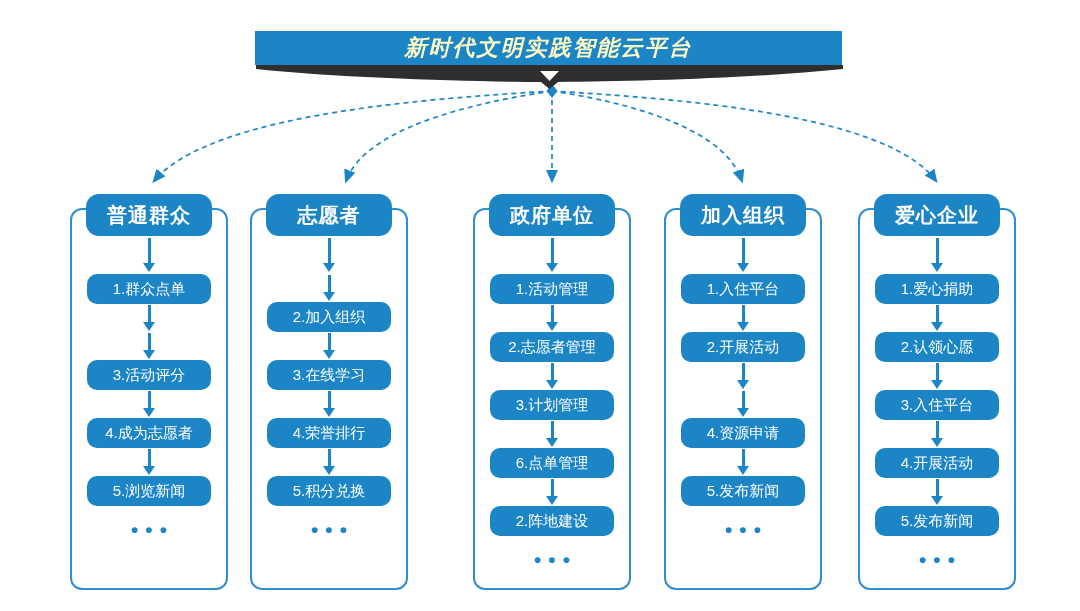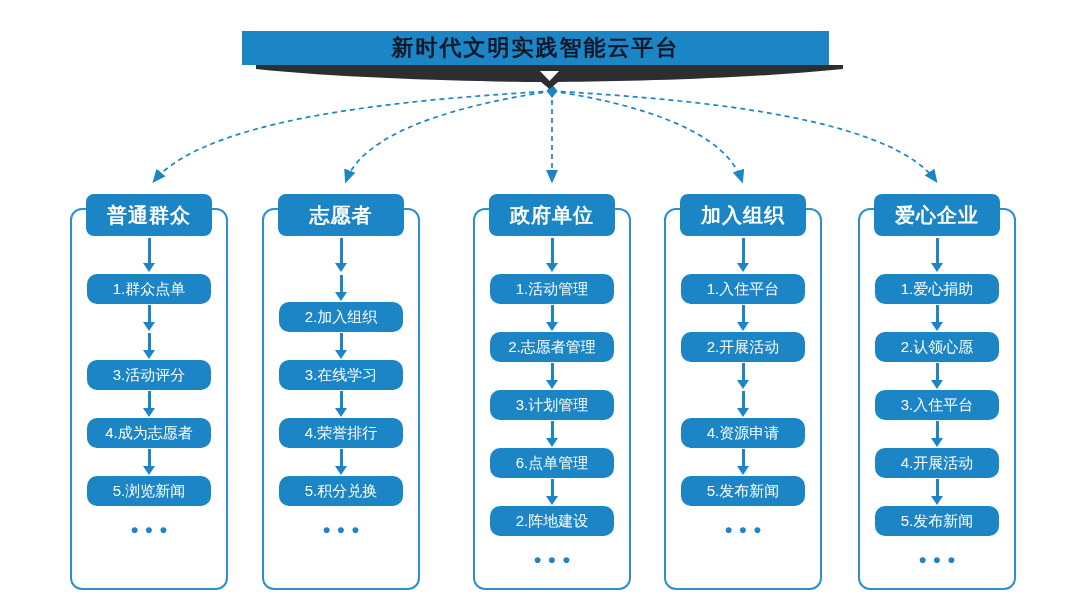--- a/index.html
+++ b/index.html
@@ -3,35 +3,35 @@
 <meta charset="utf-8">
 <style>
   * { margin:0; padding:0; box-sizing:border-box; }
   html,body { background:#ffffff; }
   body { font-family:"Liberation Sans","DejaVu Sans",sans-serif; }
   .canvas {
     position:relative; width:1080px; height:611px; background:#ffffff; overflow:hidden;
   }
   
   .banner {
-    position:absolute; left:242px; top:31px; width:587px; height:34px;
-    background:#1b85c6; color:#0f172a; display:flex; align-items:center; justify-content:center;
-    font-size:22px; font-weight:bold; letter-spacing:2px;
+    position:absolute; left:255px; top:31px; width:587px; height:34px;
+    background:#1b85c6; color:#fef9c3; display:flex; align-items:center; justify-content:center;
+    font-size:22px; font-weight:bold; letter-spacing:2px;font-style:italic;
   }
   .ribbon { position:absolute; left:256px; top:65px; width:587px; height:26px; }
   
   .connectors { position:absolute; left:0; top:0; width:1080px; height:611px; z-index:0; }
   
   .column {
     position:absolute; top:208px; width:158px; height:382px;
     border:2px solid #2f8fcd; border-radius:12px;
     display:flex; flex-direction:column; align-items:center; z-index:1;
   }
   .col-header {
-    margin-top:-16px; width:126px; height:42px; border-radius:8px;
+    margin-top:-16px; width:126px; height:42px; border-radius:13px;
     background:#1b85c6; color:#ffffff; font-size:20px; font-weight:bold; letter-spacing:1px;
     display:flex; align-items:center; justify-content:center; flex:0 0 auto;
   }
   .step {
     width:124px; height:30px; background:#1b85c6; color:#ffffff; border-radius:10px;
     font-size:15px; display:flex; align-items:center; justify-content:center; flex:0 0 auto;
   }
   .varrow { display:flex; flex-direction:column; align-items:center; flex:0 0 auto; }
   .varrow .stem { width:3px; background:#1b85c6; }
   .varrow .head {
@@ -97,21 +97,21 @@
       </div>
     <div class="step">4.成为志愿者</div>
     <div class="varrow short">
         <div class="stem"></div>
         <div class="head"></div>
       </div>
     <div class="step">5.浏览新闻</div>
     <div class="dots">•••</div>
   </div>
 
-  <div class="column" style="left:262px">
+  <div class="column" style="left:250px">
     <div class="col-header">志愿者</div>
     <div class="varrow long">
         <div class="stem"></div>
         <div class="head"></div>
       </div>
     <div class="varrow short">
         <div class="stem"></div>
         <div class="head"></div>
       </div>
     <div class="step">2.加入组织</div>

